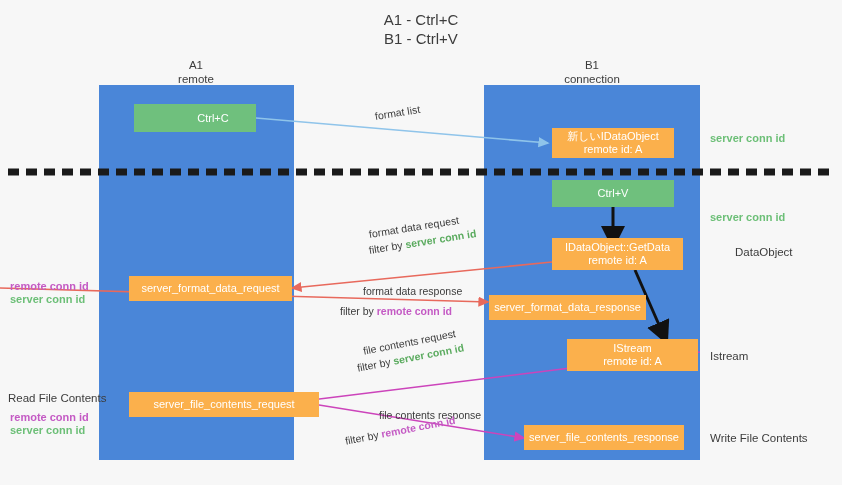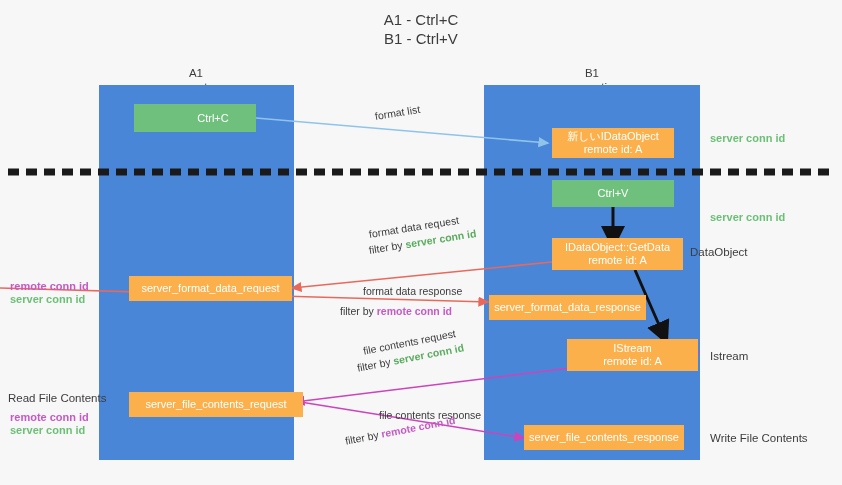--- a/index.html
+++ b/index.html
@@ -15,21 +15,21 @@
   .abs{position:absolute;}
 
   
   .title{
     left:0;top:10px;width:842px;text-align:center;
     font-size:15px;line-height:19px;color:#3c3c3c;
   }
 
   
   .colhead{
-    text-align:center;font-size:11.5px;line-height:14px;color:#3c3c3c;margin-top:8px;
+    text-align:center;font-size:11.5px;line-height:14px;color:#3c3c3c;
   }
 
   
   .lane{background:#4a86d8;}
   #laneA{left:99px;top:85px;width:195px;height:375px;}
   #laneB{left:484px;top:85px;width:216px;height:375px;}
 
   
   .node{
     box-sizing:border-box;
@@ -113,21 +113,21 @@
   </svg>
 
   <div class="abs node green" style="left:134px;top:104px;width:122px;height:28px;padding-left:36px;">
     <span>Ctrl+C</span>
   </div>
 
   <div class="abs node orange" style="left:129px;top:276px;width:163px;height:25px;">
     <span>server_format_data_request</span>
   </div>
 
-  <div class="abs node orange" style="left:129px;top:392px;width:174px;height:25px;">
+  <div class="abs node orange" style="left:129px;top:392px;width:190px;height:25px;">
     <span>server_file_contents_request</span>
   </div>
 
   <div class="abs node orange" style="left:552px;top:128px;width:122px;height:30px;">
     <span>新しいIDataObject</span>
     <span>remote id: A</span>
   </div>
 
   <div class="abs node green" style="left:552px;top:180px;width:122px;height:27px;">
     <span>Ctrl+V</span>
@@ -172,21 +172,21 @@
   </div>
 
   <div class="abs lbl" style="left:359px;top:409px;padding-left:20px;">file contents response</div>
   <div class="abs lbl rot-b" style="left:344px;top:435px;">
     <span>filter by</span>
     <span class="purple-t">remote conn id</span>
   </div>
 
   <div class="abs sidegreen" style="left:710px;top:132px;">server conn id</div>
   <div class="abs sidegreen" style="left:710px;top:211px;">server conn id</div>
-  <div class="abs side" style="left:690px;top:246px;">DataObject</div>
+  <div class="abs side" style="left:735px;top:246px;">DataObject</div>
   <div class="abs side" style="left:710px;top:350px;">Istream</div>
   <div class="abs side" style="left:710px;top:432px;">Write File Contents</div>
 
   <div class="abs stack" style="left:10px;top:280px;">
     <div class="r">remote conn id</div>
     <div class="g">server conn id</div>
   </div>
 
   <div class="abs side" style="left:8px;top:392px;">Read File Contents</div>
   <div class="abs stack" style="left:10px;top:411px;">

